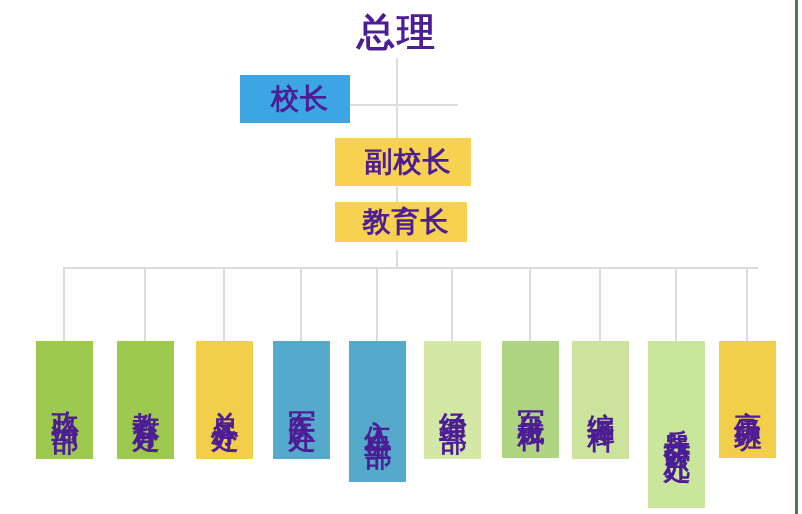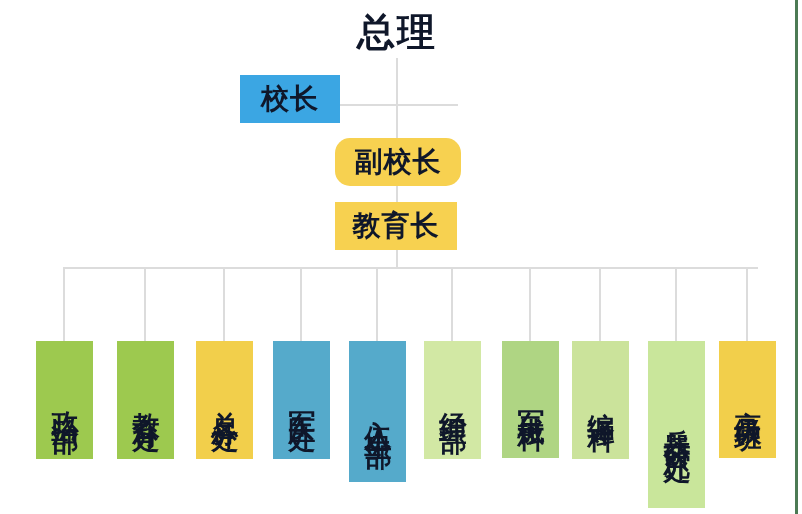--- a/index.html
+++ b/index.html
@@ -19,30 +19,31 @@
     position: absolute;
     z-index: 1;
   }
   .node {
     position: absolute;
     z-index: 2;
     display: flex;
     align-items: center;
     justify-content: center;
     font-weight: 700;
-    color: #0f172a;
+    color: #4c1d95;
   }
   .root-node {
     font-size: 38px;
     letter-spacing: 2px;
     background: transparent;
   }
   .h-node {
     font-size: 28px;
     letter-spacing: 1px;
+    padding-left: 10px;
   }
   .dept .txt {
     writing-mode: vertical-rl;
     text-orientation: upright;
     letter-spacing: 7px;
     font-size: 27px;
     line-height: 1;
     font-weight: 700;
   }
   .page-border {
@@ -69,23 +70,23 @@
   <div class="line" style="left: 451px; top: 268px; width: 2px; height: 73px; background-color: rgb(220, 220, 220);"></div>
   <div class="line" style="left: 529px; top: 268px; width: 2px; height: 73px; background-color: rgb(220, 220, 220);"></div>
   <div class="line" style="left: 599px; top: 268px; width: 2px; height: 73px; background-color: rgb(220, 220, 220);"></div>
   <div class="line" style="left: 675px; top: 268px; width: 2px; height: 73px; background-color: rgb(220, 220, 220);"></div>
   <div class="line" style="left: 746px; top: 268px; width: 2px; height: 73px; background-color: rgb(220, 220, 220);"></div>
 
   <div class="node root-node" style="left:297px;top:6px;width:200px;height:52px">总理</div>
 
   <div class="node h-node" style="left: 240px; top: 75px; width: 100px; height: 48px; background-color: rgb(59, 166, 227);">校长</div>
 
-  <div class="node h-node" style="left: 335px; top: 138px; width: 126px; height: 48px; background-color: rgb(247, 209, 80); border-radius: 15px;">副校长</div>
+  <div class="node h-node" style="left: 335px; top: 138px; width: 126px; height: 48px; background-color: rgb(247, 209, 80);">副校长</div>
 
-  <div class="node h-node" style="left: 335px; top: 202px; width: 122px; height: 48px; background-color: rgb(247, 209, 80);">教育长</div>
+  <div class="node h-node" style="left: 335px; top: 202px; width: 122px; height: 40px; background-color: rgb(247, 209, 80);">教育长</div>
 
   <div class="node dept" style="left: 36px; top: 341px; width: 57px; height: 118px; background-color: rgb(157, 201, 79);">
     <span class="txt">政治部</span>
   </div>
   <div class="node dept" style="left: 117px; top: 341px; width: 57px; height: 118px; background-color: rgb(157, 201, 79);">
     <span class="txt">教育处</span>
   </div>
   <div class="node dept" style="left: 196px; top: 341px; width: 57px; height: 118px; background-color: rgb(242, 207, 75);">
     <span class="txt">总务处</span>
   </div>

